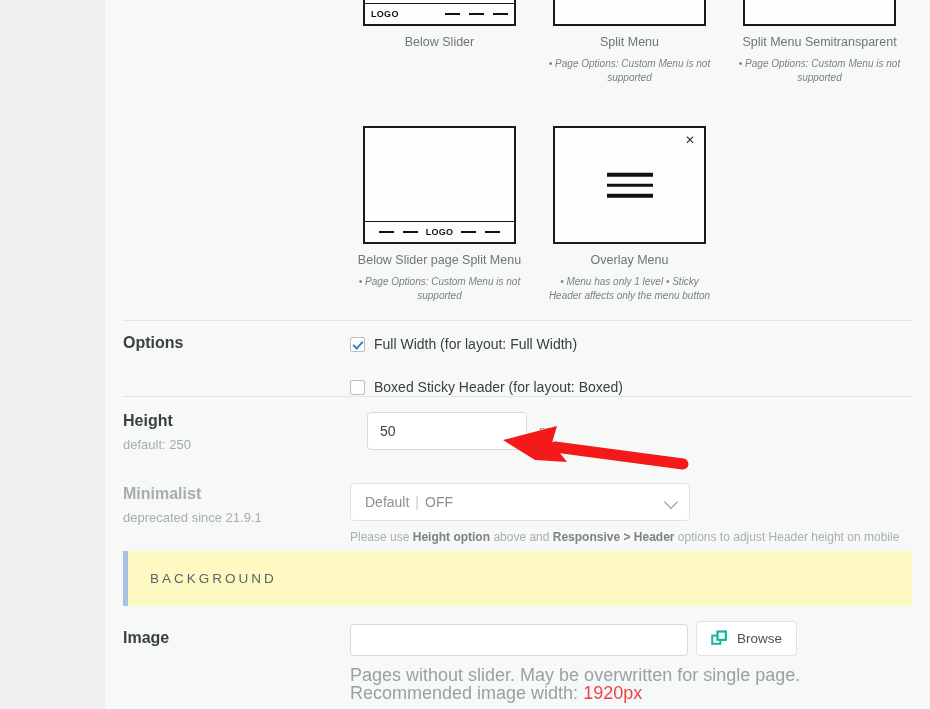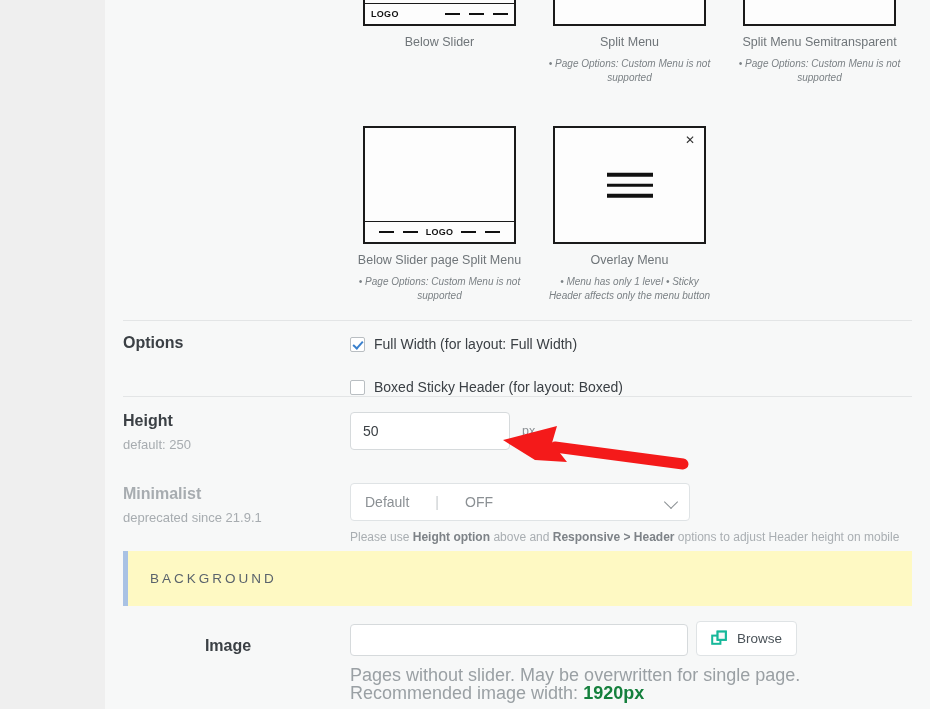--- a/index.html
+++ b/index.html
@@ -196,21 +196,20 @@
     height: 38px;
     border: 1px solid #dfe3e5;
     border-radius: 4px;
     background: #fff;
     box-sizing: border-box;
     display: flex;
     align-items: center;
     padding: 2px 14px;
     font-size: 14px;
     color: #8b9094;
-    gap: 20px;
   }
   .sel-sep { color: #c9cdd0; margin: 0 6px; }
   .chev {
     position: absolute;
     right: 14px; top: 14px;
     width: 9px; height: 9px;
     border: solid #8b9094;
     border-width: 0 1.6px 1.6px 0;
     transform: rotate(45deg);
   }
@@ -271,21 +270,21 @@
     color: #4b5359;
     vertical-align: middle;
     cursor: pointer;
   }
   .img-hint {
     font-size: 18px;
     color: #9aa0a4;
     line-height: 18px;
     margin-top: 10px;
   }
-  .img-hint b { color: #15803d; font-weight: bold; }
+  .img-hint b { color: #ef4444; font-weight: normal; }
 
   
   #arrow {
     position: absolute;
     left: 495px;
     top: 420px;
     width: 200px;
     height: 60px;
     pointer-events: none;
   }
@@ -374,21 +373,21 @@
         <span class="cb-label">Boxed Sticky Header (for layout: Boxed)</span>
       </label>
     </div>
   </div>
 
   <div class="form-row" style="top:396px; height:76px;">
     <div class="row-label" style="top:15px;">
       <div class="title">Height</div>
       <div class="sub">default: 250</div>
     </div>
-    <div class="row-field" style="top:15px; display:flex; align-items:center;">
+    <div class="row-field" style="top:15px; display:flex; align-items:center;margin-left:17px;">
       <input class="txt-input" type="text" value="50" style="">
       <span class="unit">px</span>
     </div>
   </div>
 
   <div class="form-row" style="top:472px; height:74px; border-top:none;">
     <div class="row-label" style="top:13px;">
       <div class="title muted">Minimalist</div>
       <div class="sub">deprecated since 21.9.1</div>
     </div>
@@ -405,21 +404,21 @@
         <span>Please use </span><b>Height option</b><span> above and </span><b>Responsive &gt; Header</b><span> options to adjust Header height on mobile</span>
       </div>
     </div>
   </div>
 
   <div class="section-head" style="top:551px;">
     <span>BACKGROUND</span>
   </div>
 
   <div class="form-row" style="top:615px; height:94px; border-top:none;">
-    <div class="row-label" style="top:22px;text-align:center;">
+    <div class="row-label" style="top:14px;">
       <div class="title">Image</div>
     </div>
     <div class="row-field" style="top:6px;">
       <span style="display:inline-flex; align-items:flex-end;">
         <input class="img-input" type="text" value="" style="">
         <button class="browse-btn">
           <span style="display:inline-flex;">
             <svg width="17" height="17" viewBox="0 0 17 17" aria-hidden="true">
               <rect x="1.2" y="5.6" width="8.2" height="8.2" fill="none" stroke="#17b89a" stroke-width="2"></rect>
               <rect x="6.6" y="1.6" width="8.2" height="8.2" fill="none" stroke="#17b89a" stroke-width="2"></rect>

